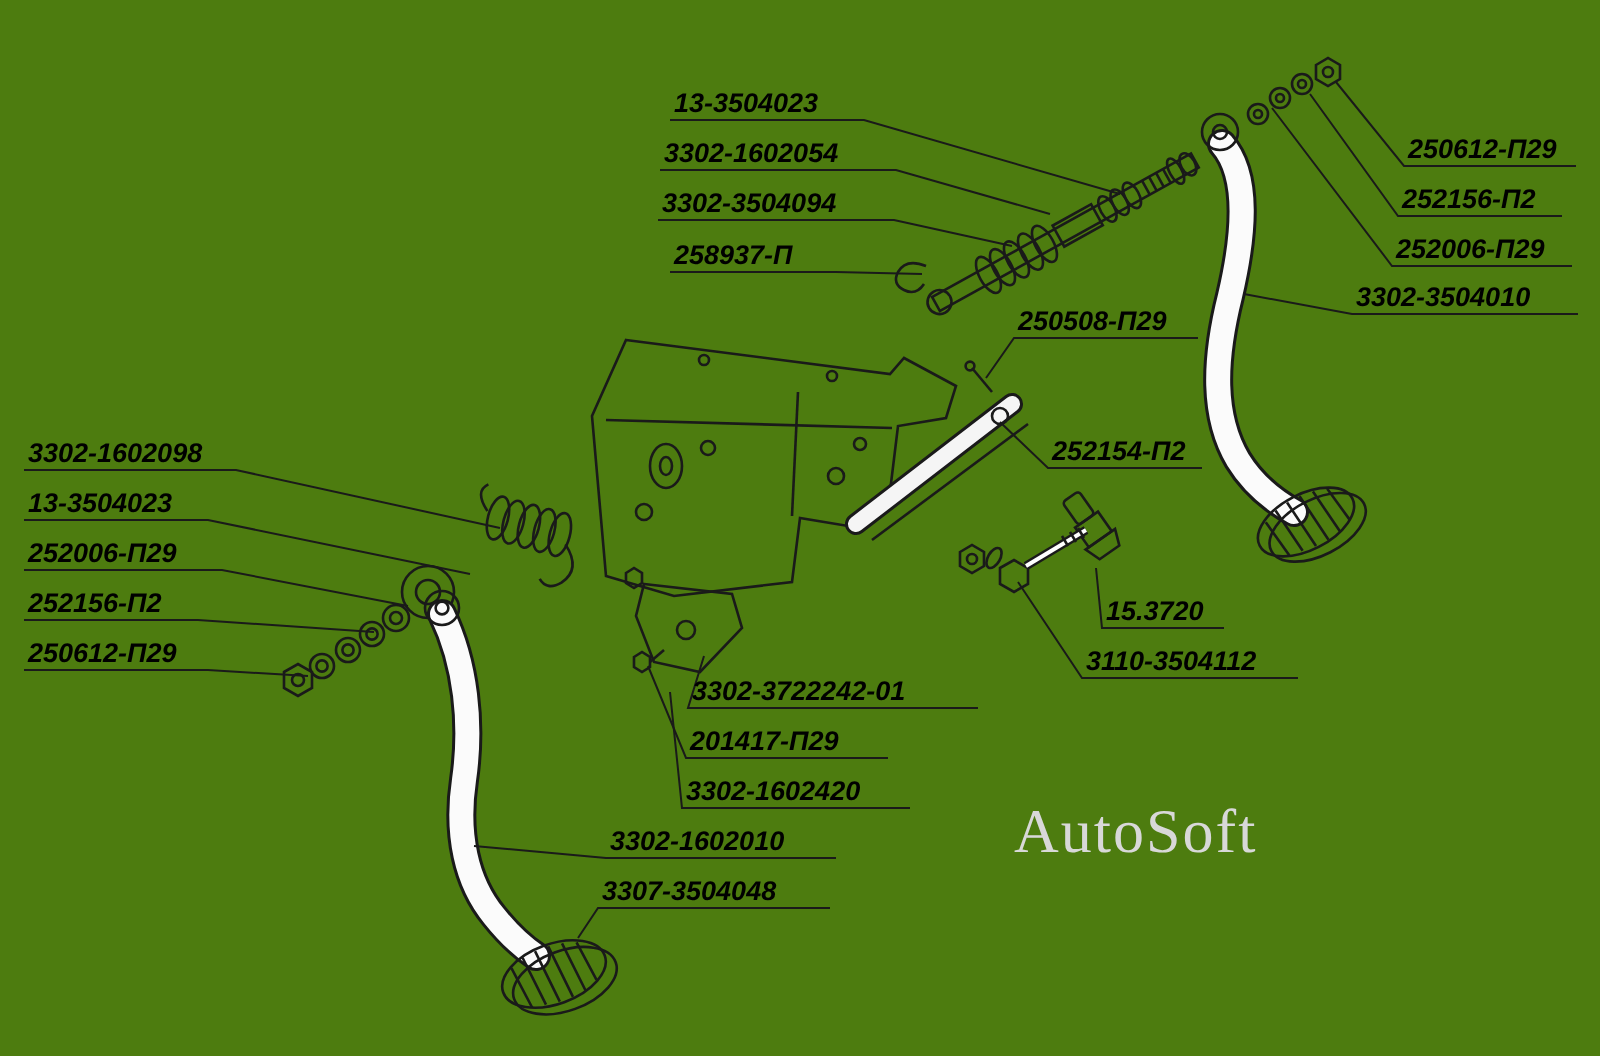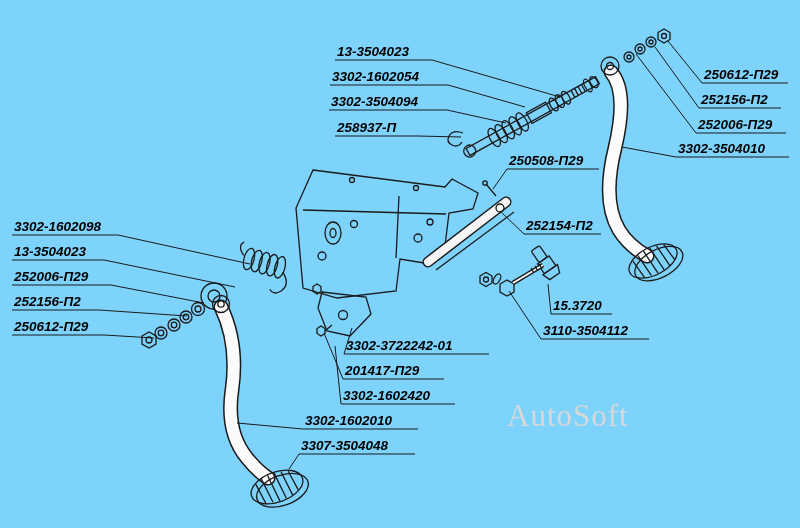--- a/index.html
+++ b/index.html
@@ -1,19 +1,19 @@
 <!DOCTYPE html>
 <html><head>
 <meta charset="utf-8">
 <style>
   html,body { margin:0; padding:0; background:#fff; }
   .stage {
     position:relative;
     width:800px; height:528px;
-    background:#7dd3fc;
+    background:#4d7c0f;
     overflow:hidden;
     font-family:"Liberation Sans", sans-serif;
   }
   svg { display:block; }
   .lbl {
     font-family:"Liberation Sans", sans-serif;
     font-style:italic;
     font-weight:bold;
     font-size:13.5px;
     fill:#000000;

